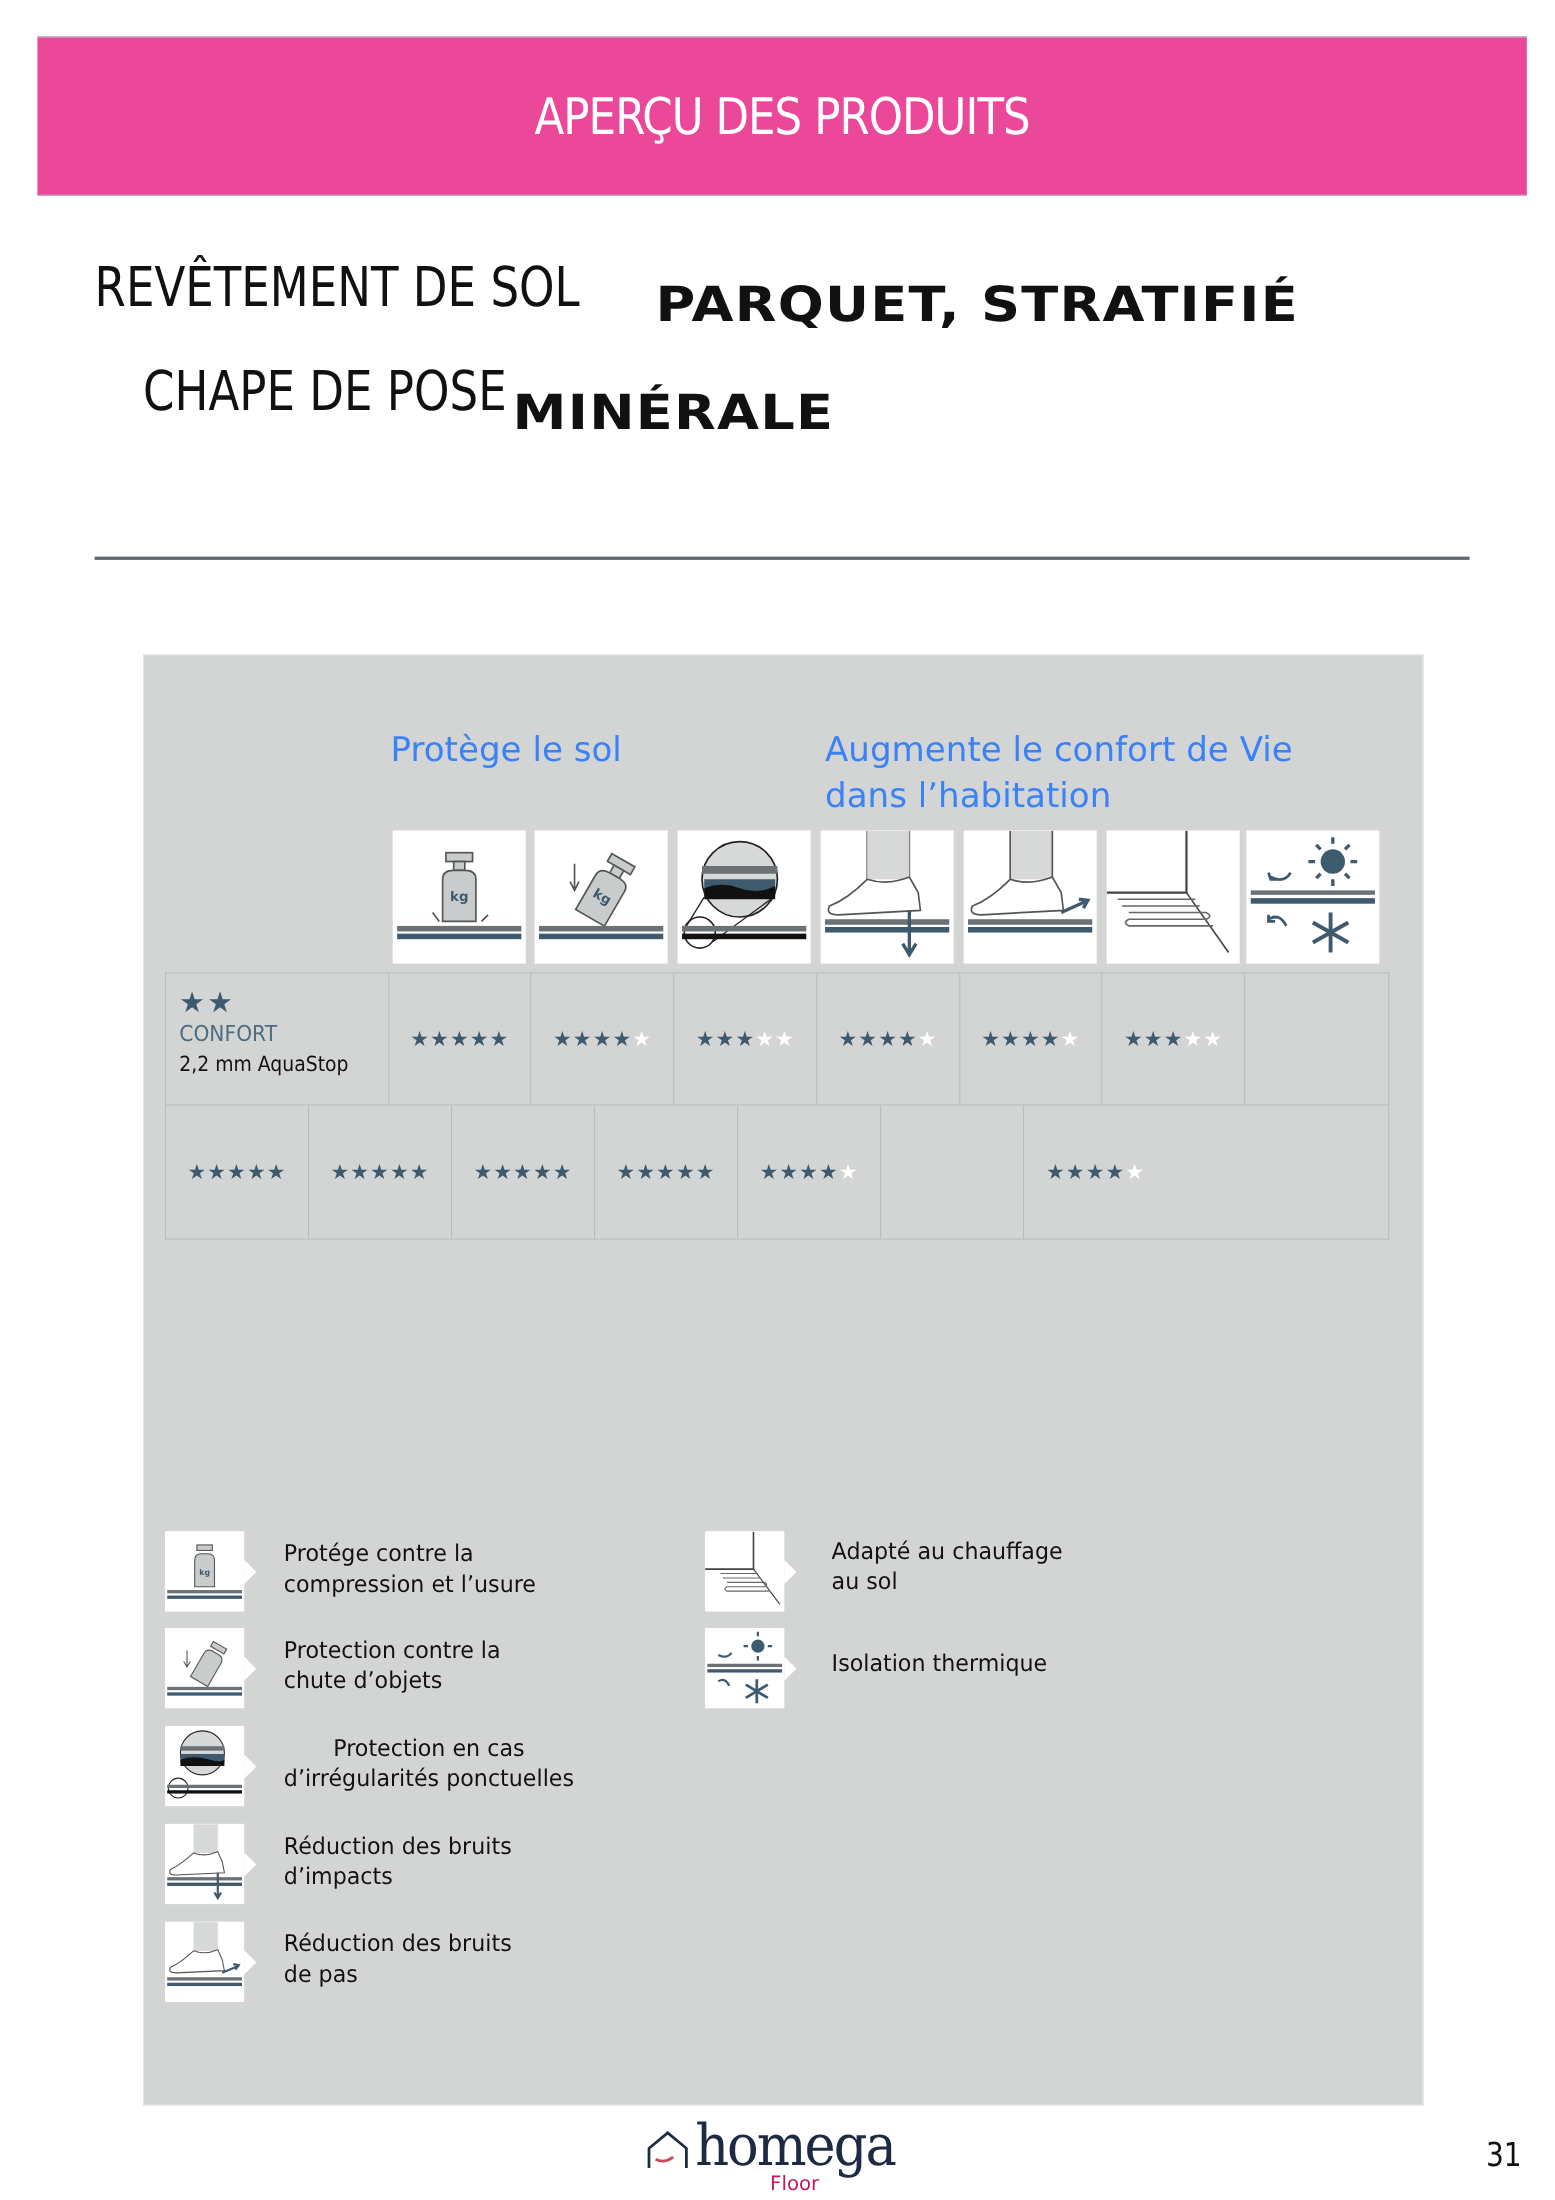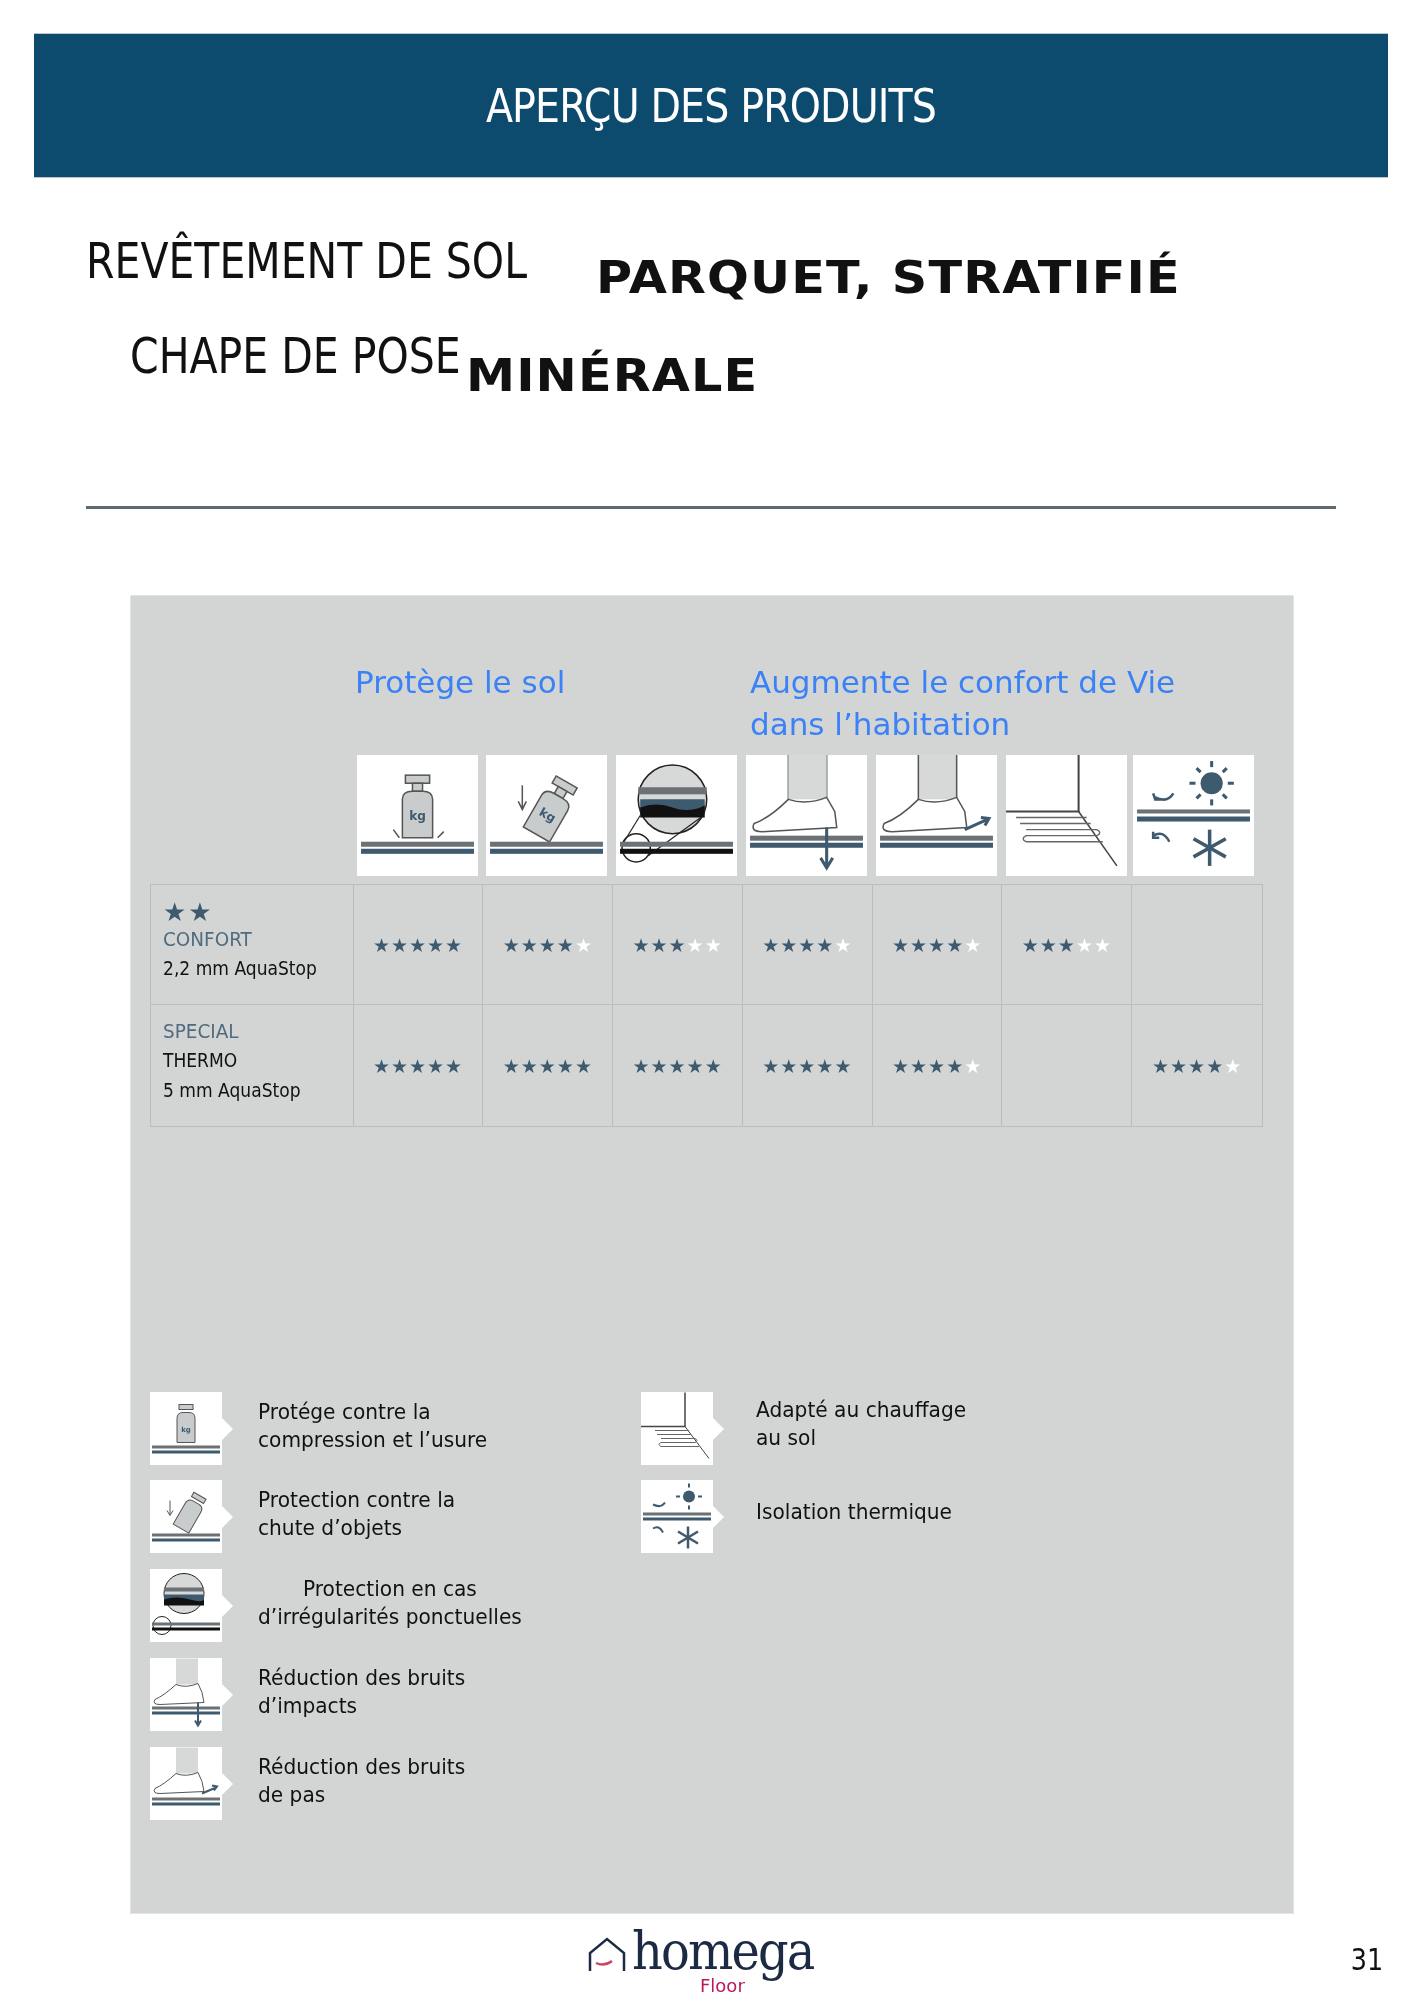--- a/index.html
+++ b/index.html
@@ -1,19 +1,19 @@
 <!DOCTYPE html>
 <html><head>
 <meta charset="utf-8">
 <style>
   * { box-sizing: border-box; margin: 0; padding: 0; }
   html, body { width: 1414px; height: 2000px; background: #ffffff; overflow: hidden; }
   body { position: relative; font-family: "DejaVu Sans", sans-serif; color: #111; }
 
-  .banner { position: absolute; left: 34px; top: 33px; width: 1354px; height: 145px; background: #0c4a6e; box-shadow: 0 1px 0 #b9c6cf inset, 0 -1px 0 #b9c6cf inset; }
+  .banner { position: absolute; left: 34px; top: 33px; width: 1354px; height: 145px; background: #ec4899; box-shadow: 0 1px 0 #b9c6cf inset, 0 -1px 0 #b9c6cf inset; }
   .banner-title { position: absolute; left: 0; right: 0; top: 46px; text-align: center; color: #ffffff; font-family: "DejaVu Sans", sans-serif; font-size: 46px; letter-spacing: -1px; transform: scaleX(0.86); transform-origin: center; }
 
   .title-line { position: absolute; white-space: nowrap; }
   .t-light { font-family: "DejaVu Sans", sans-serif; font-size: 50px; color: #111; transform: scaleX(0.82); transform-origin: left center; display: inline-block; }
   .t-bold { font-family: "DejaVu Sans", sans-serif; font-weight: bold; font-size: 44px; color: #111; transform: scaleX(1.12); transform-origin: left center; display: inline-block; letter-spacing: 1px; }
   .rule { position: absolute; left: 86px; width: 1250px; top: 506px; height: 3px; background: #5f6a70; }
 
   .panel { position: absolute; left: 130px; top: 595px; width: 1164px; height: 1319px; background: #d3d5d5; border: 1px solid #e2e4e4; }
 
   .group-head { position: absolute; font-family: "DejaVu Sans", sans-serif; font-size: 31px; color: #3b82f6; line-height: 42px; white-space: nowrap; }
@@ -207,25 +207,20 @@
     <div class="r-cell">
         <span class="star-on">★</span>
         <span class="star-on">★</span>
         <span class="star-on">★</span>
         <span class="star-off">★</span>
         <span class="star-off">★</span>
       </div>
     <div class="r-cell"></div>
   </div>
   <div class="r-row row1">
-    <div class="r-label" style="padding-top:12px;">
-      <span class="lab-blue">SPECIAL</span>
-      <span class="lab-dark">THERMO</span>
-      <span class="lab-dark">5 mm AquaStop</span>
-    </div>
     <div class="r-cell">
         <span class="star-on">★</span>
         <span class="star-on">★</span>
         <span class="star-on">★</span>
         <span class="star-on">★</span>
         <span class="star-on">★</span>
       </div>
     <div class="r-cell">
         <span class="star-on">★</span>
         <span class="star-on">★</span>

